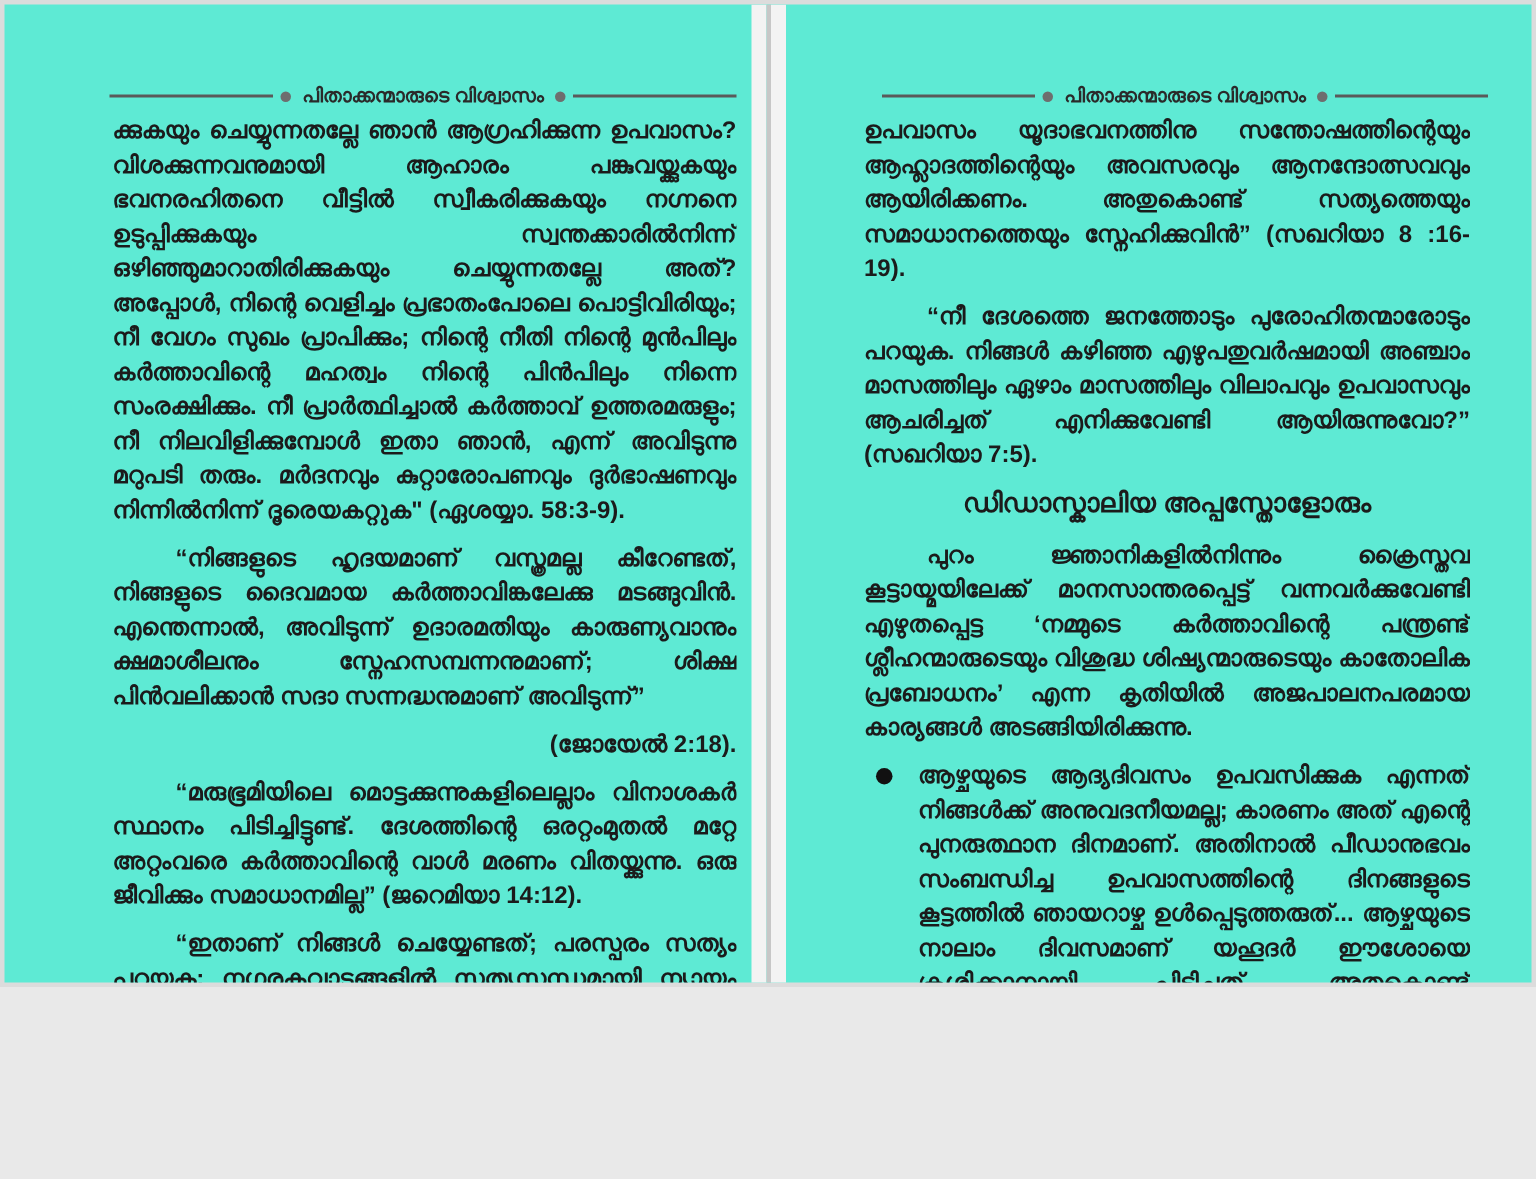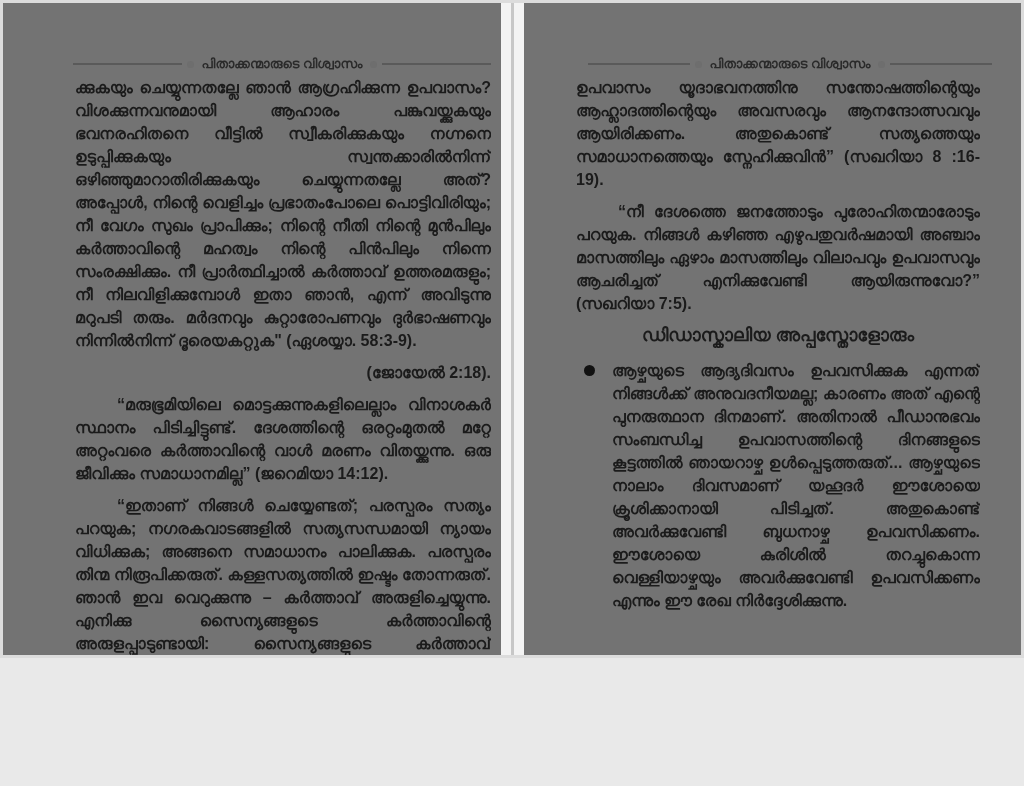--- a/index.html
+++ b/index.html
@@ -1,21 +1,21 @@
 <!DOCTYPE html>
 <html><head>
 <meta charset="utf-8">
 <style>
   html,body { margin:0; padding:0; background:#e9e9e9; }
   * { box-sizing:border-box; }
 
   #canvas {
     position:relative;
     width:1024px; height:658px;
-    background:#737373;
+    background:#5eead4;
     border:3px solid #dcdcdc;
     overflow:hidden;
     font-family:"Liberation Sans", sans-serif;
     color:#1b1b1b;
   }
 
   
   .seam        { position:absolute; top:0; left:508px; width:3px; height:786px; background:#c7c7c7; }
   .seam-soft-l { position:absolute; top:0; left:498px; width:10px; height:786px; background:#f3f3f3; }
   .seam-soft-r { position:absolute; top:0; left:511px; width:10px; height:786px; background:#f3f3f3; }
@@ -67,20 +67,21 @@
   <div class="rulebar hdr-left">
     <div class="rule"></div>
     <span class="rb-dot"></span>
     <span class="rb-label">പിതാക്കന്മാരുടെ വിശ്വാസം</span>
     <span class="rb-dot"></span>
     <div class="rule"></div>
   </div>
 
   <div class="pagebody body-left">
     <p class="para">ക്കുകയും ചെയ്യുന്നതല്ലേ ഞാൻ ആഗ്രഹിക്കുന്ന ഉപവാസം? വിശക്കുന്നവനുമായി ആഹാരം പങ്കുവയ്ക്കുകയും ഭവനരഹിതനെ വീട്ടിൽ സ്വീകരിക്കുകയും നഗ്നനെ ഉടുപ്പിക്കുകയും സ്വന്തക്കാരിൽനിന്ന് ഒഴിഞ്ഞുമാറാതിരിക്കുകയും ചെയ്യുന്നതല്ലേ അത്? അപ്പോൾ, നിന്റെ വെളിച്ചം പ്രഭാതംപോലെ പൊട്ടിവിരിയും; നീ വേഗം സുഖം പ്രാപിക്കും; നിന്റെ നീതി നിന്റെ മുൻപിലും കർത്താവിന്റെ മഹത്വം നിന്റെ പിൻപിലും നിന്നെ സംരക്ഷിക്കും. നീ പ്രാർത്ഥിച്ചാൽ കർത്താവ് ഉത്തരമരുളും; നീ നിലവിളിക്കുമ്പോൾ ഇതാ ഞാൻ, എന്ന് അവിടുന്നു മറുപടി തരും. മർദനവും കുറ്റാരോപണവും ദുർഭാഷണവും നിന്നിൽനിന്ന് ദൂരെയകറ്റുക" (ഏശയ്യാ. 58:3-9).</p>
+    <p class="para indent">“നിങ്ങളുടെ ഹൃദയമാണ് വസ്ത്രമല്ല കീറേണ്ടത്, നിങ്ങളുടെ ദൈവമായ കർത്താവിങ്കലേക്കു മടങ്ങുവിൻ. എന്തെന്നാൽ, അവിടുന്ന് ഉദാരമതിയും കാരുണ്യവാനും ക്ഷമാശീലനും സ്നേഹസമ്പന്നനുമാണ്; ശിക്ഷ പിൻവലിക്കാൻ സദാ സന്നദ്ധനുമാണ് അവിടുന്ന്”</p>
     <p class="cite-line">(ജോയേൽ 2:18).</p>
     <p class="para indent">“മരുഭൂമിയിലെ മൊട്ടക്കുന്നുകളിലെല്ലാം വിനാശകർ സ്ഥാനം പിടിച്ചിട്ടുണ്ട്. ദേശത്തിന്റെ ഒരറ്റംമുതൽ മറ്റേ അറ്റംവരെ കർത്താവിന്റെ വാൾ മരണം വിതയ്ക്കുന്നു. ഒരു ജീവിക്കും സമാധാനമില്ല” (ജറെമിയാ 14:12).</p>
     <p class="para indent">“ഇതാണ് നിങ്ങൾ ചെയ്യേണ്ടത്; പരസ്പരം സത്യം പറയുക; നഗരകവാടങ്ങളിൽ സത്യസന്ധമായി ന്യായം വിധിക്കുക; അങ്ങനെ സമാധാനം പാലിക്കുക. പരസ്പരം തിന്മ നിരൂപിക്കരുത്. കള്ളസത്യത്തിൽ ഇഷ്ടം തോന്നരുത്. ഞാൻ ഇവ വെറുക്കുന്നു – കർത്താവ് അരുളിച്ചെയ്യുന്നു. എനിക്കു സൈന്യങ്ങളുടെ കർത്താവിന്റെ അരുളപ്പാടുണ്ടായി: സൈന്യങ്ങളുടെ കർത്താവ് അരുളിച്ചെയ്യുന്നു, നാലും അഞ്ചും ഏഴും പത്തും മാസങ്ങളിലെ</p>
   </div>
 
   <div class="rulebar ftr-left">
     <div class="rule short"></div>
     <span class="rb-dot"></span>
     <span class="rb-label">നോമ്പും ഉപവാസവും</span>
     <span class="rb-dot"></span>
@@ -94,20 +95,21 @@
     <span class="rb-dot"></span>
     <span class="rb-label">പിതാക്കന്മാരുടെ വിശ്വാസം</span>
     <span class="rb-dot"></span>
     <div class="rule"></div>
   </div>
 
   <div class="pagebody body-right">
     <p class="para">ഉപവാസം യൂദാഭവനത്തിനു സന്തോഷത്തിന്റെയും ആഹ്ലാദത്തിന്റെയും അവസരവും ആനന്ദോത്സവവും ആയിരിക്കണം. അതുകൊണ്ട് സത്യത്തെയും സമാധാനത്തെയും സ്നേഹിക്കുവിൻ” (സഖറിയാ 8 :16-19).</p>
     <p class="para indent">“നീ ദേശത്തെ ജനത്തോടും പുരോഹിതന്മാരോടും പറയുക. നിങ്ങൾ കഴിഞ്ഞ എഴുപതുവർഷമായി അഞ്ചാം മാസത്തിലും ഏഴാം മാസത്തിലും വിലാപവും ഉപവാസവും ആചരിച്ചത് എനിക്കുവേണ്ടി ആയിരുന്നുവോ?” (സഖറിയാ 7:5).</p>
     <h2 class="section-heading">ഡിഡാസ്കാലിയ അപ്പസ്തോളോരും</h2>
+    <p class="para indent">പുറം ജ്ഞാനികളിൽനിന്നും ക്രൈസ്തവ കൂട്ടായ്മയിലേക്ക് മാനസാന്തരപ്പെട്ട് വന്നവർക്കുവേണ്ടി എഴുതപ്പെട്ട ‘നമ്മുടെ കർത്താവിന്റെ പന്ത്രണ്ട് ശ്ലീഹന്മാരുടെയും വിശുദ്ധ ശിഷ്യന്മാരുടെയും കാതോലിക പ്രബോധനം’ എന്ന കൃതിയിൽ അജപാലനപരമായ കാര്യങ്ങൾ അടങ്ങിയിരിക്കുന്നു.</p>
 
     <div class="bullet-item">
       <span class="bullet-dot"></span>
       <div class="bullet-text">ആഴ്ചയുടെ ആദ്യദിവസം ഉപവസിക്കുക എന്നത് നിങ്ങൾക്ക് അനുവദനീയമല്ല; കാരണം അത് എന്റെ പുനരുത്ഥാന ദിനമാണ്. അതിനാൽ പീഡാനുഭവം സംബന്ധിച്ച ഉപവാസത്തിന്റെ ദിനങ്ങളുടെ കൂട്ടത്തിൽ ഞായറാഴ്ച ഉൾപ്പെടുത്തരുത്... ആഴ്ചയുടെ നാലാം ദിവസമാണ് യഹൂദർ ഈശോയെ ക്രൂശിക്കാനായി പിടിച്ചത്. അതുകൊണ്ട് അവർക്കുവേണ്ടി ബുധനാഴ്ച ഉപവസിക്കണം. ഈശോയെ കുരിശിൽ തറച്ചുകൊന്ന വെള്ളിയാഴ്ചയും അവർക്കുവേണ്ടി ഉപവസിക്കണം എന്നും ഈ രേഖ നിർദ്ദേശിക്കുന്നു.</div>
     </div>
 
   </div>
 
   <div class="rulebar ftr-right">
     <span class="rb-page">22</span>

